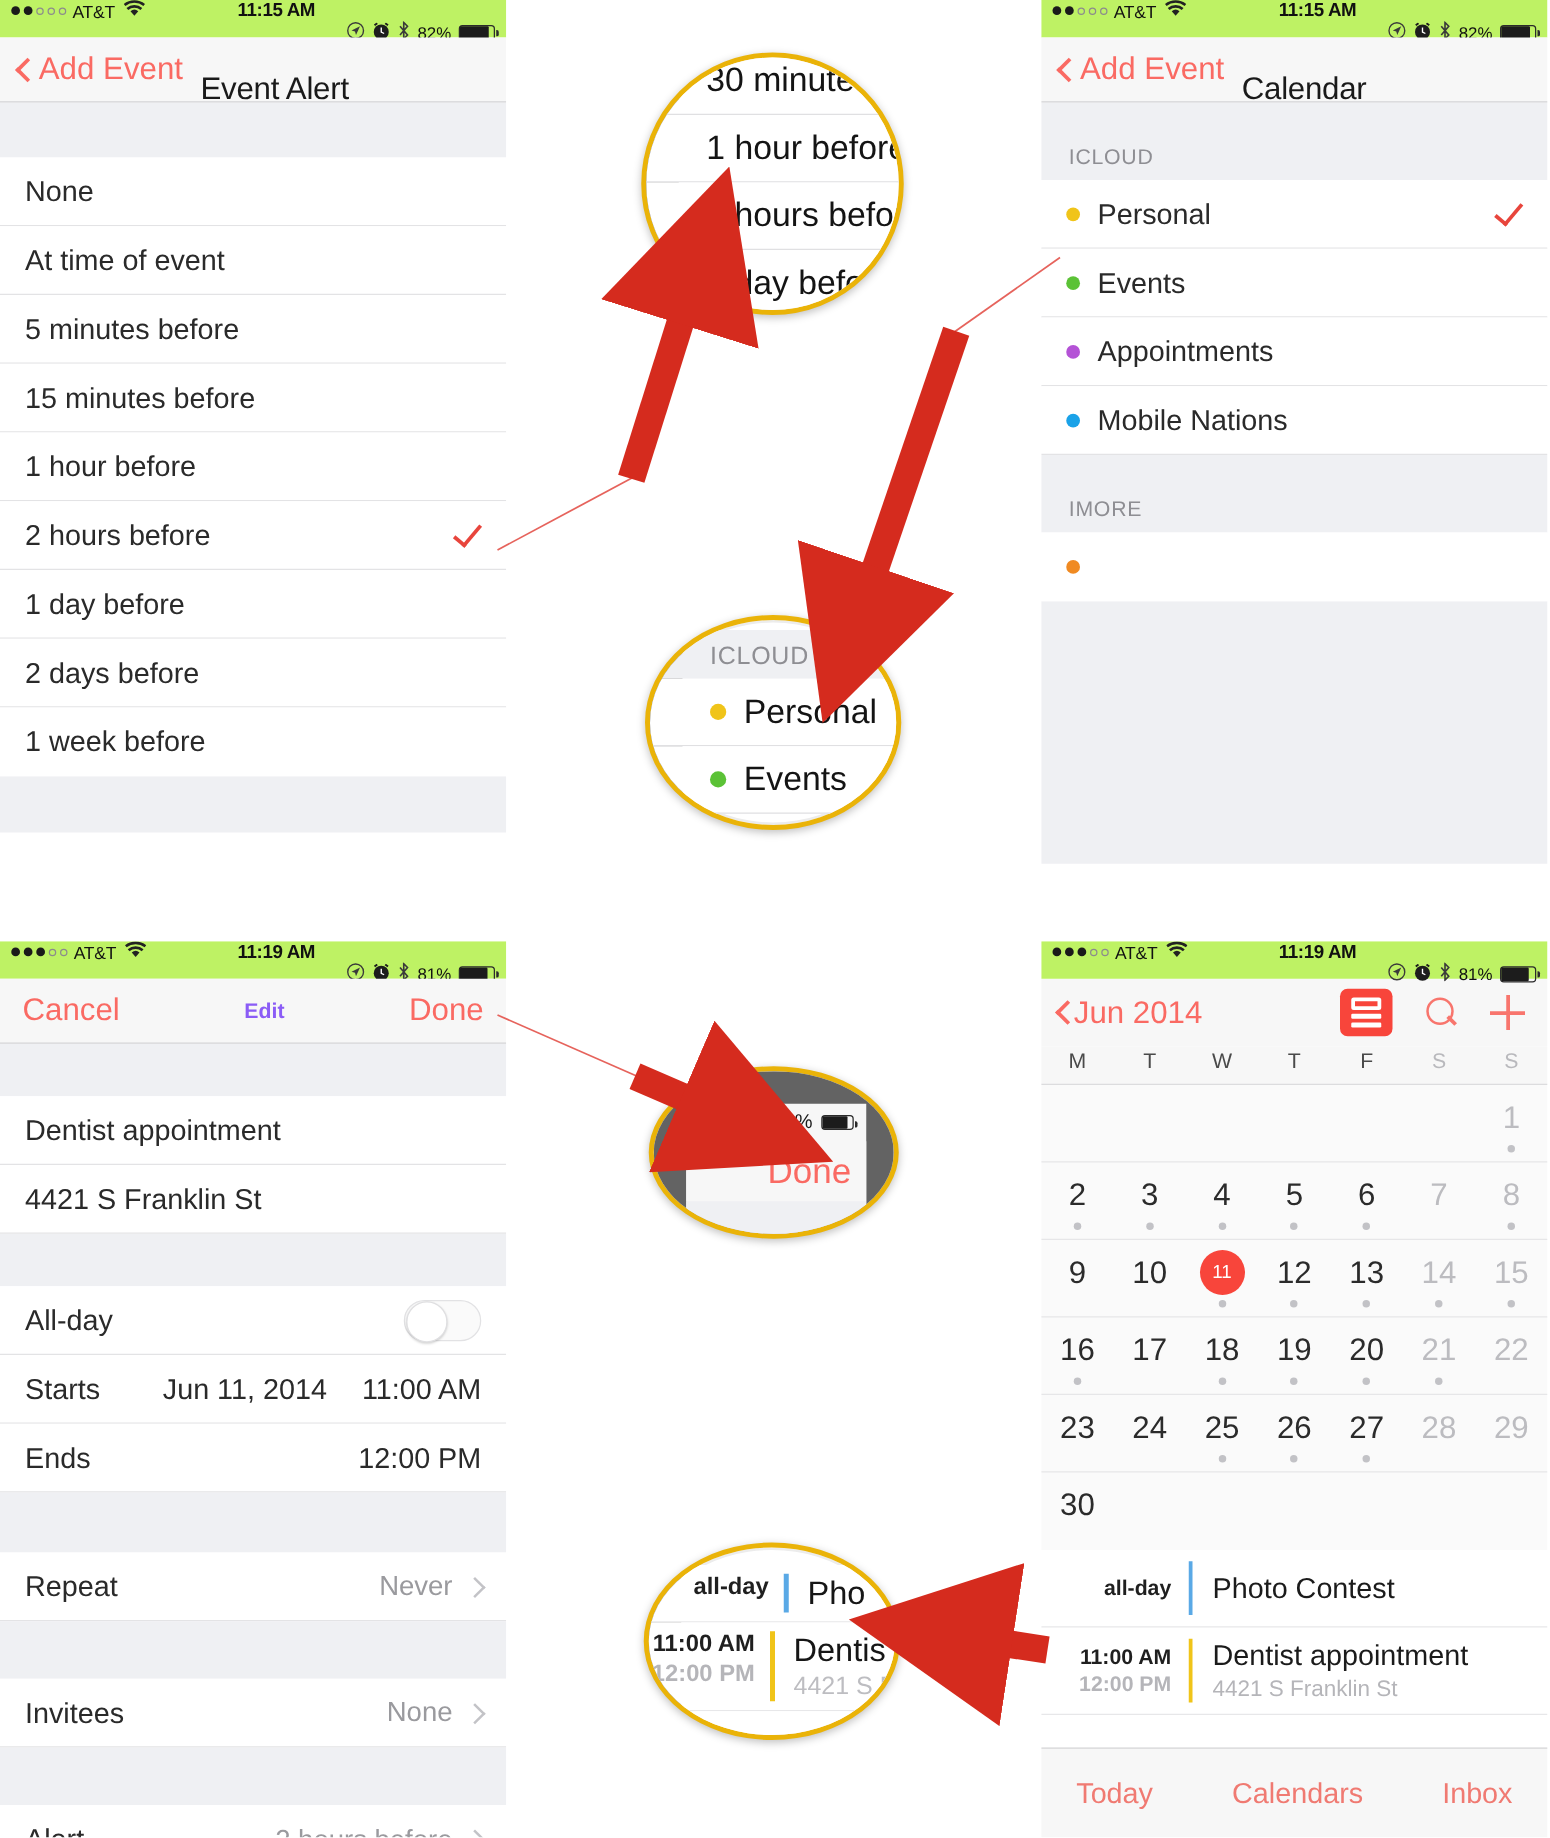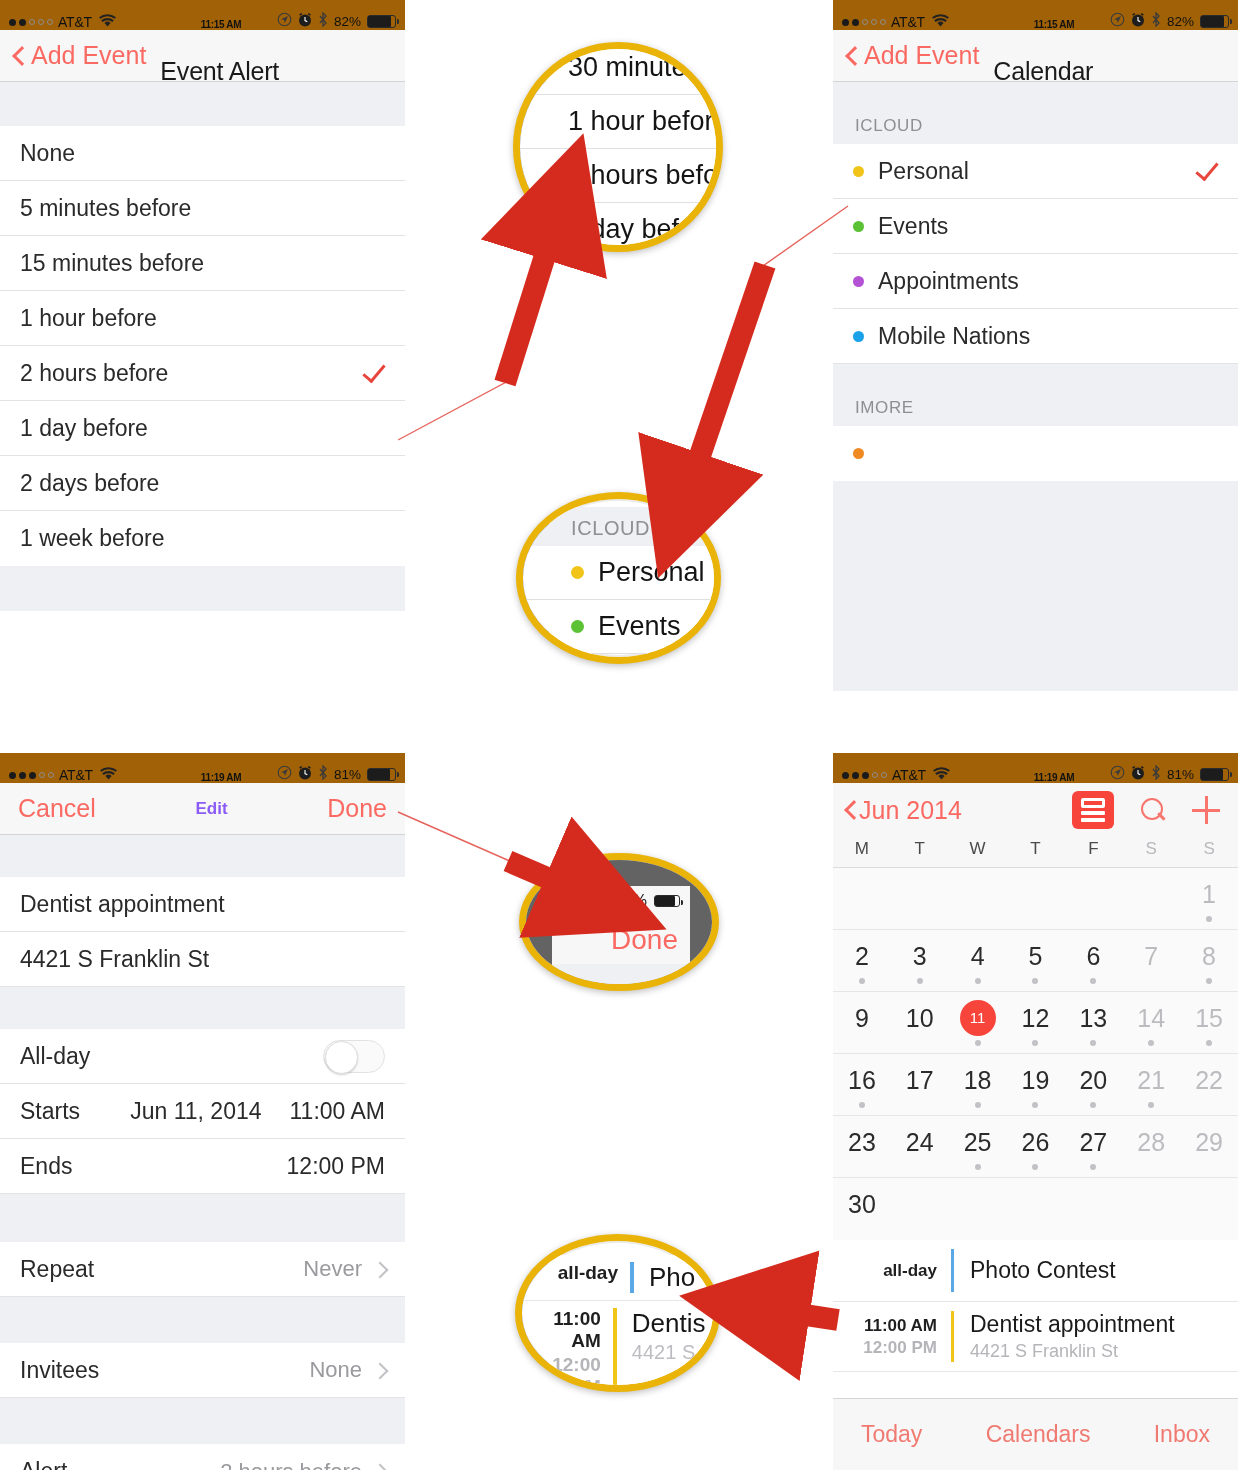--- a/index.html
+++ b/index.html
@@ -19,35 +19,36 @@
     overflow: hidden;
   }
   .panel-tl { left: 0;    top: 0;   height: 707px; }
   .panel-tr { left: 833px; top: 0;   height: 707px; }
   .panel-bl { left: 0;    top: 753px; height: 717px; }
   .panel-br { left: 833px; top: 753px; height: 717px; }
 
   
   .statusbar {
     height: 30px;
-    background: #a16207;
-    display: flex; align-items: flex-end;
+    background: #bef264;
+    display: flex; align-items: flex-start;
     font-size: 14.5px; color: #111;
     padding: 0 9px;
     position: relative;
+    flex-direction: column;
   }
   .sb-left { display: flex; align-items: center; gap: 5px; }
   .sb-dots { display: flex; align-items: center; gap: 3px; }
   .sb-dots i { display: block; width: 7px; height: 7px; border-radius: 50%; background: #1a1a1a; }
   .sb-dots i.hollow { background: transparent; border: 1.2px solid #8c8c8c; width: 6px; height: 6px; }
   .sb-carrier { font-size: 14px; letter-spacing: -0.2px; font-weight: 500; }
   .sb-wifi { margin-left: 2px; }
   .sb-time {
     position: absolute; left: 4px; right: 0; text-align: center;
-    font-size: 10px; font-weight: 600; letter-spacing: -0.3px;
+    font-size: 15px; font-weight: 600; letter-spacing: -0.3px;
     pointer-events: none;
     padding-left: 33px;
   }
   .sb-right {
     margin-left: auto; display: flex; align-items: center; gap: 6px;
     font-size: 13.5px; font-weight: 500;
   }
   .sb-battery {
     width: 29px; height: 13px; border: 1.3px solid #2b2b2b; border-radius: 3px;
     position: relative; display: inline-block;
@@ -216,21 +217,21 @@
     display: flex; align-items: center; justify-content: space-between;
     padding: 0 28px;
   }
   .tabbar span { color: #f07a72; font-size: 23px; }
 
   
   .mag {
     position: absolute;
     border-radius: 50%;
     background: #fff;
-    border: 7px solid #eab308;
+    border: 4px solid #eab308;
     box-shadow: 0 2px 7px rgba(0,0,0,.25), inset 0 0 0 2px #ececec;
     overflow: hidden;
   }
   .mag-inner { position: absolute; inset: 0; overflow: hidden; }
   .mag-shade { position: absolute; left: 0; top: 0; bottom: 0; width: 26px; background: #636363; }
 
   .m1 { left: 513px; top: 42px; width: 210px; height: 210px; }
   .m2 { left: 516px; top: 492px; width: 205px; height: 172px; }
   .m3 { left: 519px; top: 853px; width: 200px; height: 138px; }
   .m4 { left: 515px; top: 1234px; width: 205px; height: 158px; }
@@ -338,20 +339,23 @@
         <span class="nav-chev"></span>
         <span>Add Event</span>
       </div>
       <div class="nav-title">Event Alert</div>
     </div>
 
     <div class="gap" style="height:44px"></div>
     <div id="alert-list">
         <div class="row">
           <span>None</span>
+        </div>
+        <div class="row">
+          <span>At time of event</span>
         </div>
         <div class="row">
           <span>5 minutes before</span>
         </div>
         <div class="row">
           <span>15 minutes before</span>
         </div>
         <div class="row">
           <span>1 hour before</span>
         </div>

